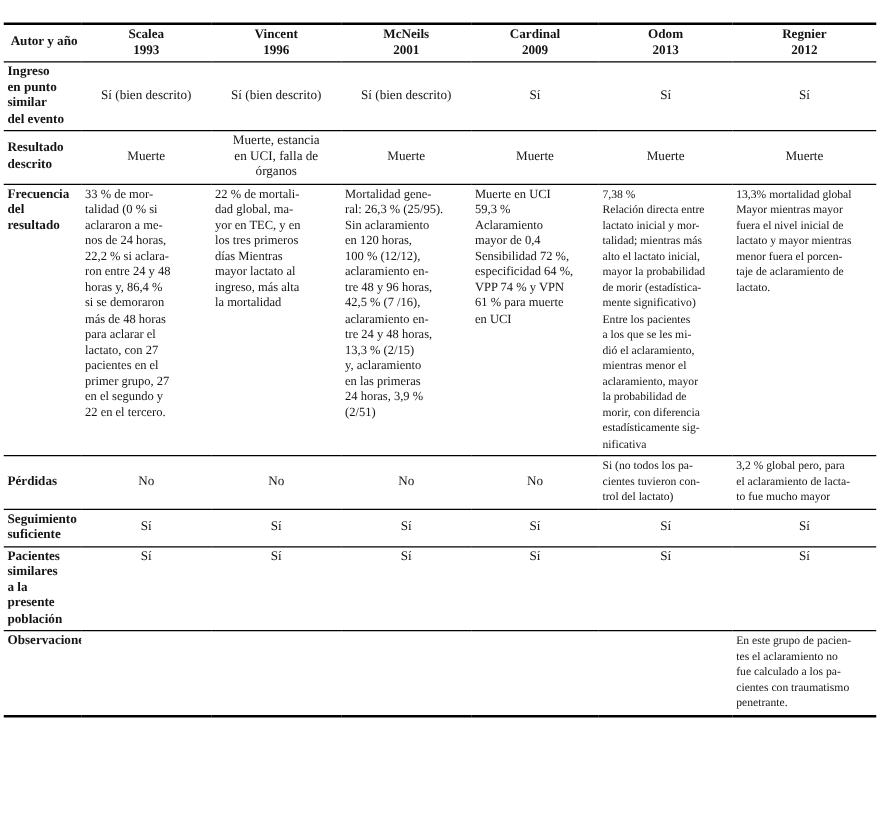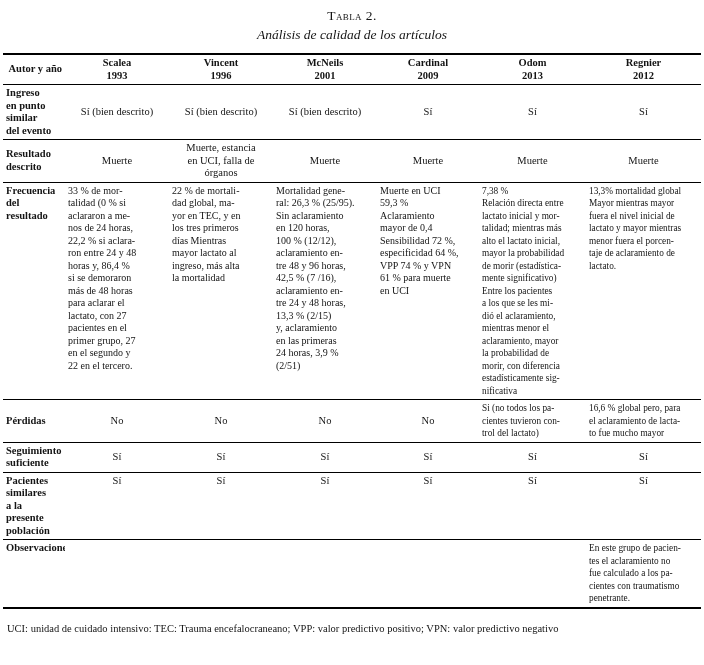--- a/index.html
+++ b/index.html
@@ -70,24 +70,20 @@
   .footnote {
     margin: 14px 0 0 4px;
     font-size: 10.5px;
   }
 </style>
 </head>
 <body>
 
 <div class="page">
 
-  <div class="title-block">
-    <div class="table-label">Tabla 2.</div>
-    <div class="table-subtitle">Análisis de calidad de los artículos</div>
-  </div>
 
   <table class="qtable">
     <colgroup>
       <col class="c-label">
         <col class="c-scalea">
         <col class="c-vincent">
         <col class="c-mcneils">
       <col class="c-cardinal">
         <col class="c-odom">
         <col class="c-regnier">
@@ -211,21 +207,21 @@
       </tr>
       <tr>
         <th class="rl">Pérdidas</th>
         <td class="ctr">No</td>
         <td class="ctr">No</td>
         <td class="ctr">No</td>
         <td class="ctr">No</td>
         <td class="txt sm">Si (no todos los pa-
 cientes tuvieron con-
 trol del lactato)</td>
-        <td class="txt sm">16,6 % global pero, para
+        <td class="txt sm">3,2 % global pero, para
 el aclaramiento de lacta-
 to fue mucho mayor</td>
       </tr>
       <tr>
         <th class="rl">Seguimiento
 suficiente</th>
         <td class="ctr">Sí</td>
         <td class="ctr">Sí</td>
         <td class="ctr">Sí</td>
         <td class="ctr">Sí</td>
@@ -253,15 +249,14 @@
         <td class="ctr"></td>
         <td class="txt sm">En este grupo de pacien-
 tes el aclaramiento no
 fue calculado a los pa-
 cientes con traumatismo
 penetrante.</td>
       </tr>
     </tbody>
   </table>
 
-  <div class="footnote">UCI: unidad de cuidado intensivo: TEC: Trauma encefalocraneano; VPP: valor predictivo positivo; VPN: valor predictivo negativo</div>
 
 </div>
 
 </body></html>

